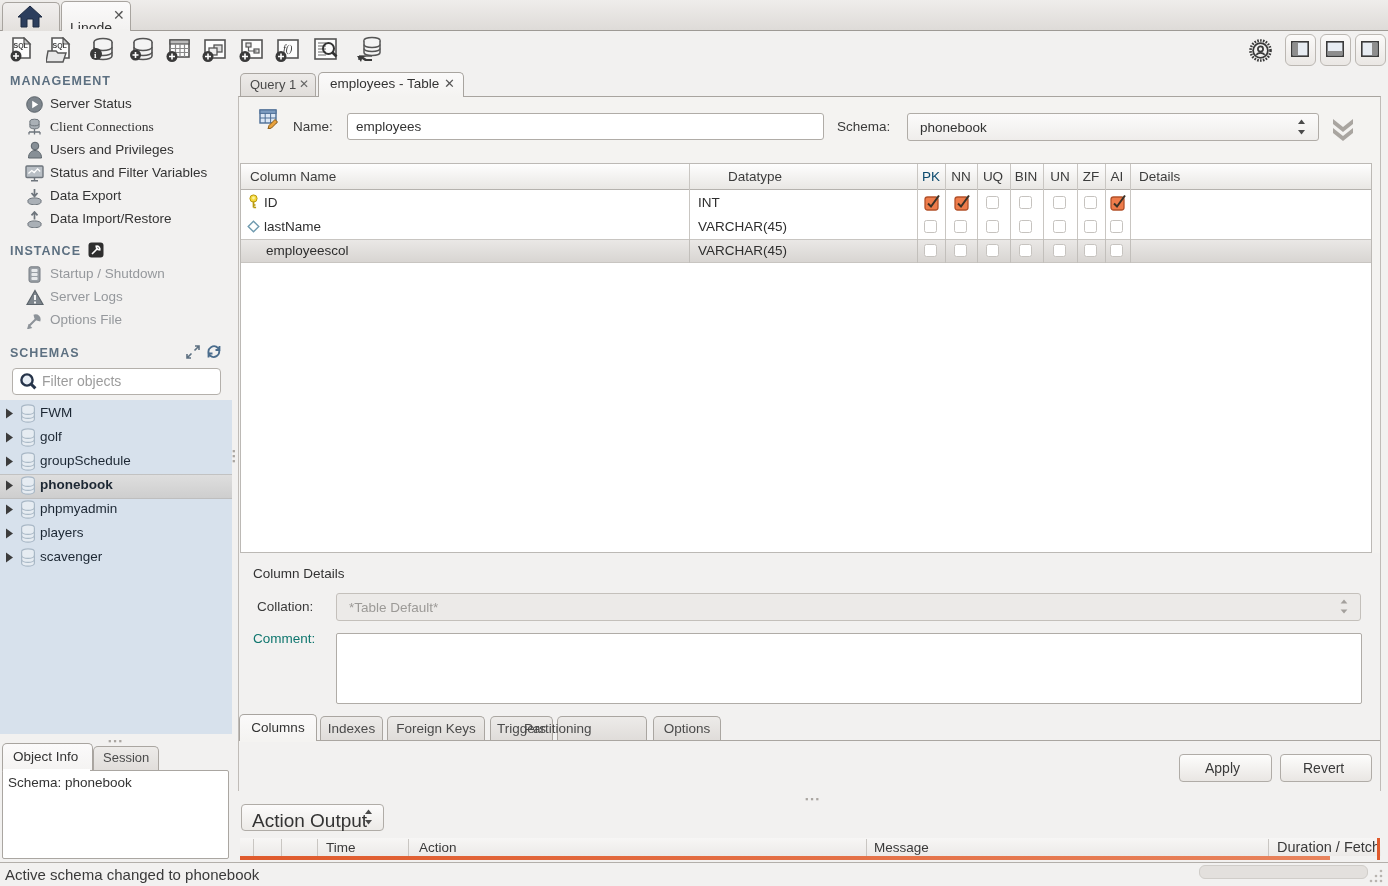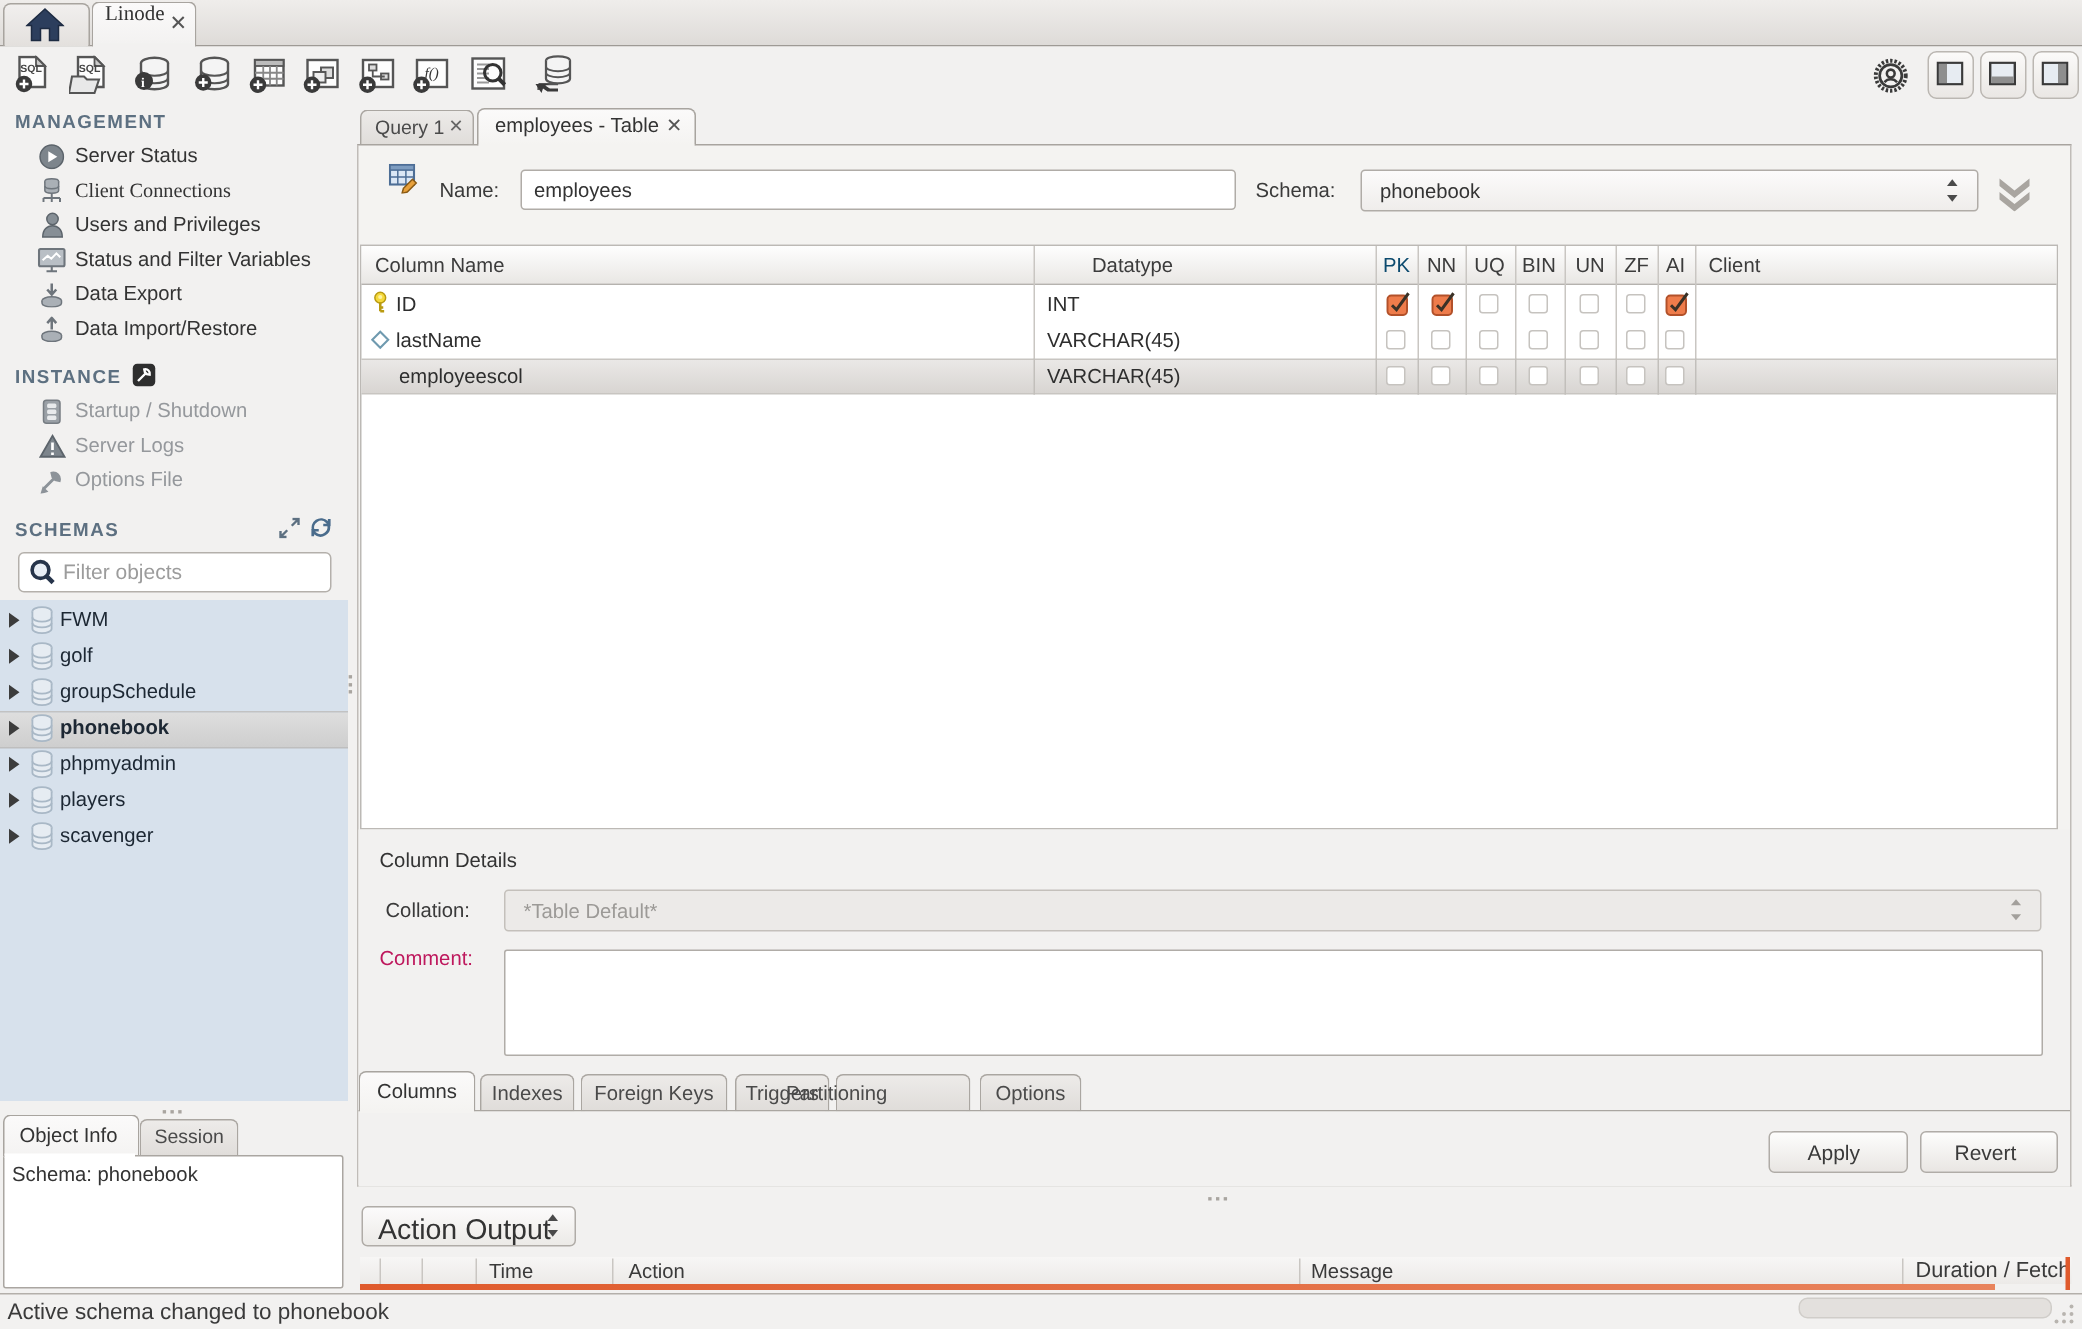--- a/index.html
+++ b/index.html
@@ -14,21 +14,21 @@
 <div id="win">
 
 <div class="abs" style="left:0;top:0;width:1388px;height:30px;background:linear-gradient(#efedeb,#dedbd8);border-bottom:1px solid #9e9a95;"></div>
 <div class="abs" style="left:2px;top:2px;width:56px;height:28px;background:linear-gradient(#f1efee,#e3e0dd);border:1px solid #a8a49f;border-bottom:none;border-radius:5px 5px 0 0;"></div>
 <div class="abs" style="left:17px;top:5px;">
 <svg width="26" height="23" viewBox="0 0 26 23">
 <path d="M13 1 L25 12 L22 12 L22 22 L16 22 L16 14 L10 14 L10 22 L4 22 L4 12 L1 12 Z" fill="#2c3e5d" stroke="#1d2b42" stroke-width="1"></path>
 </svg>
     </div>
 <div class="abs" style="left:61px;top:1px;width:68px;height:30px;background:linear-gradient(#fbfafa,#f2f1f0);border:1px solid #a8a49f;border-bottom:none;border-radius:5px 5px 0 0;"></div>
-<div class="abs txt" style="left:70px;top:2px;font-size:14px;font-family:Liberation Serif, serif;">Linode</div>
+<div class="abs txt" style="left:70px;top:20px;font-size:14px;">Linode</div>
 <div class="abs" style="left:113px;top:7px;font-size:14px;color:#555;">✕</div>
 
 <div class="abs" style="left:62px;top:29px;width:66px;height:3px;background:#f2f1f0;"></div>
 
 <div class="abs" id="toolbar" style="left:0;top:31px;width:1388px;height:37px;background:#f2f1f0;"></div>
 
 <div class="abs" style="left:9px;top:37px;">
       <svg width="24" height="26" viewBox="0 0 24 26">
 <path d="M4 1 h11 l6 6 v14 h-17 z" fill="#fdfdfd" stroke="#555" stroke-width="1.6"></path>
 <path d="M15 1 l6 6 h-6 z" fill="#ccc" stroke="#555" stroke-width="1.2"></path>
@@ -407,21 +407,21 @@
 <div class="abs" style="left:1130px;top:164px;width:1px;height:99px;background:#c9c6c2;"></div>
 <div class="abs" style="left:250px;top:169px;font-size:13.5px;color:#3c3c3c;">Column Name</div>
 <div class="abs" style="left:698px;top:169px;font-size:13.5px;color:#3c3c3c;margin-left:30px;">Datatype</div>
 <div class="abs" style="left:911px;top:169px;width:40px;text-align:center;font-size:13.5px;color:#0c4a6e;">PK</div>
 <div class="abs" style="left:941px;top:169px;width:40px;text-align:center;font-size:13.5px;color:#3c3c3c;">NN</div>
 <div class="abs" style="left:973px;top:169px;width:40px;text-align:center;font-size:13.5px;color:#3c3c3c;">UQ</div>
 <div class="abs" style="left:1006px;top:169px;width:40px;text-align:center;font-size:13.5px;color:#3c3c3c;">BIN</div>
 <div class="abs" style="left:1040px;top:169px;width:40px;text-align:center;font-size:13.5px;color:#3c3c3c;">UN</div>
 <div class="abs" style="left:1071px;top:169px;width:40px;text-align:center;font-size:13.5px;color:#3c3c3c;">ZF</div>
 <div class="abs" style="left:1097px;top:169px;width:40px;text-align:center;font-size:13.5px;color:#3c3c3c;">AI</div>
-<div class="abs" style="left:1139px;top:169px;font-size:13.5px;color:#3c3c3c;">Client</div>
+<div class="abs" style="left:1139px;top:169px;font-size:13.5px;color:#3c3c3c;">Details</div>
 <div class="abs" style="left:241px;top:239px;width:1130px;height:24px;background:linear-gradient(#eae8e6,#d8d5d2);border-top:1px solid #c8c5c1;border-bottom:1px solid #c8c5c1;box-sizing:border-box;"></div>
 <div class="abs" style="left:689px;top:239px;width:1px;height:24px;background:#c2bfbb;"></div>
 <div class="abs" style="left:917px;top:239px;width:1px;height:24px;background:#c2bfbb;"></div>
 <div class="abs" style="left:945px;top:239px;width:1px;height:24px;background:#c2bfbb;"></div>
 <div class="abs" style="left:977px;top:239px;width:1px;height:24px;background:#c2bfbb;"></div>
 <div class="abs" style="left:1010px;top:239px;width:1px;height:24px;background:#c2bfbb;"></div>
 <div class="abs" style="left:1043px;top:239px;width:1px;height:24px;background:#c2bfbb;"></div>
 <div class="abs" style="left:1077px;top:239px;width:1px;height:24px;background:#c2bfbb;"></div>
 <div class="abs" style="left:1105px;top:239px;width:1px;height:24px;background:#c2bfbb;"></div>
 <div class="abs" style="left:1130px;top:239px;width:1px;height:24px;background:#c2bfbb;"></div>
@@ -484,21 +484,21 @@
 <div class="abs txt" style="left:253px;top:566px;font-size:13.5px;">Column Details</div>
 <div class="abs txt" style="left:257px;top:599px;font-size:13.5px;color:#3a3a3a;">Collation:</div>
 <div class="abs" style="left:336px;top:593px;width:1025px;height:28px;background:#eceae8;border:1px solid #c4c0bb;border-radius:3px;box-sizing:border-box;"></div>
 <div class="abs" style="left:349px;top:600px;font-size:13.5px;color:#9c9a97;">*Table Default*</div>
 <div class="abs" style="left:1340px;top:599px;">
       <svg width="8" height="15" viewBox="0 0 8 15">
 <path d="M4 0.5 L7.4 4.5 H0.6 Z" fill="#a3a09c"></path>
         <path d="M4 14.5 L7.4 10.5 H0.6 Z" fill="#a3a09c"></path>
       </svg>
     </div>
-<div class="abs txt" style="left:253px;top:631px;font-size:13.5px;color:#be185d;">Comment:</div>
+<div class="abs txt" style="left:253px;top:631px;font-size:13.5px;color:#0f766e;">Comment:</div>
 <div class="abs" style="left:336px;top:633px;width:1026px;height:71px;background:#fff;border:1px solid #b0aca7;border-radius:2px;box-sizing:border-box;"></div>
 
 <div class="abs" style="left:239px;top:714px;width:78px;height:27px;background:linear-gradient(#fbfafa,#f4f3f1);border:1px solid #a8a49f;border-bottom:none;border-radius:5px 5px 0 0;box-sizing:border-box;"></div>
 <div class="abs" style="left:239px;top:720px;width:78px;text-align:center;font-size:13.5px;color:#333;">Columns</div>
 <div class="abs" style="left:320px;top:716px;width:63px;height:25px;background:linear-gradient(#edebe9,#dfdcd9);border:1px solid #aaa6a1;border-bottom:none;border-radius:5px 5px 0 0;box-sizing:border-box;"></div>
 <div class="abs" style="left:320px;top:721px;width:63px;text-align:center;font-size:13.5px;color:#4a4a4a;">Indexes</div>
 <div class="abs" style="left:387px;top:716px;width:98px;height:25px;background:linear-gradient(#edebe9,#dfdcd9);border:1px solid #aaa6a1;border-bottom:none;border-radius:5px 5px 0 0;box-sizing:border-box;"></div>
 <div class="abs" style="left:387px;top:721px;width:98px;text-align:center;font-size:13.5px;color:#4a4a4a;">Foreign Keys</div>
 <div class="abs" style="left:490px;top:716px;width:63px;height:25px;background:linear-gradient(#edebe9,#dfdcd9);border:1px solid #aaa6a1;border-bottom:none;border-radius:5px 5px 0 0;box-sizing:border-box;"></div>
 <div class="abs" style="left:490px;top:721px;width:63px;text-align:center;font-size:13.5px;color:#4a4a4a;">Triggers</div>

